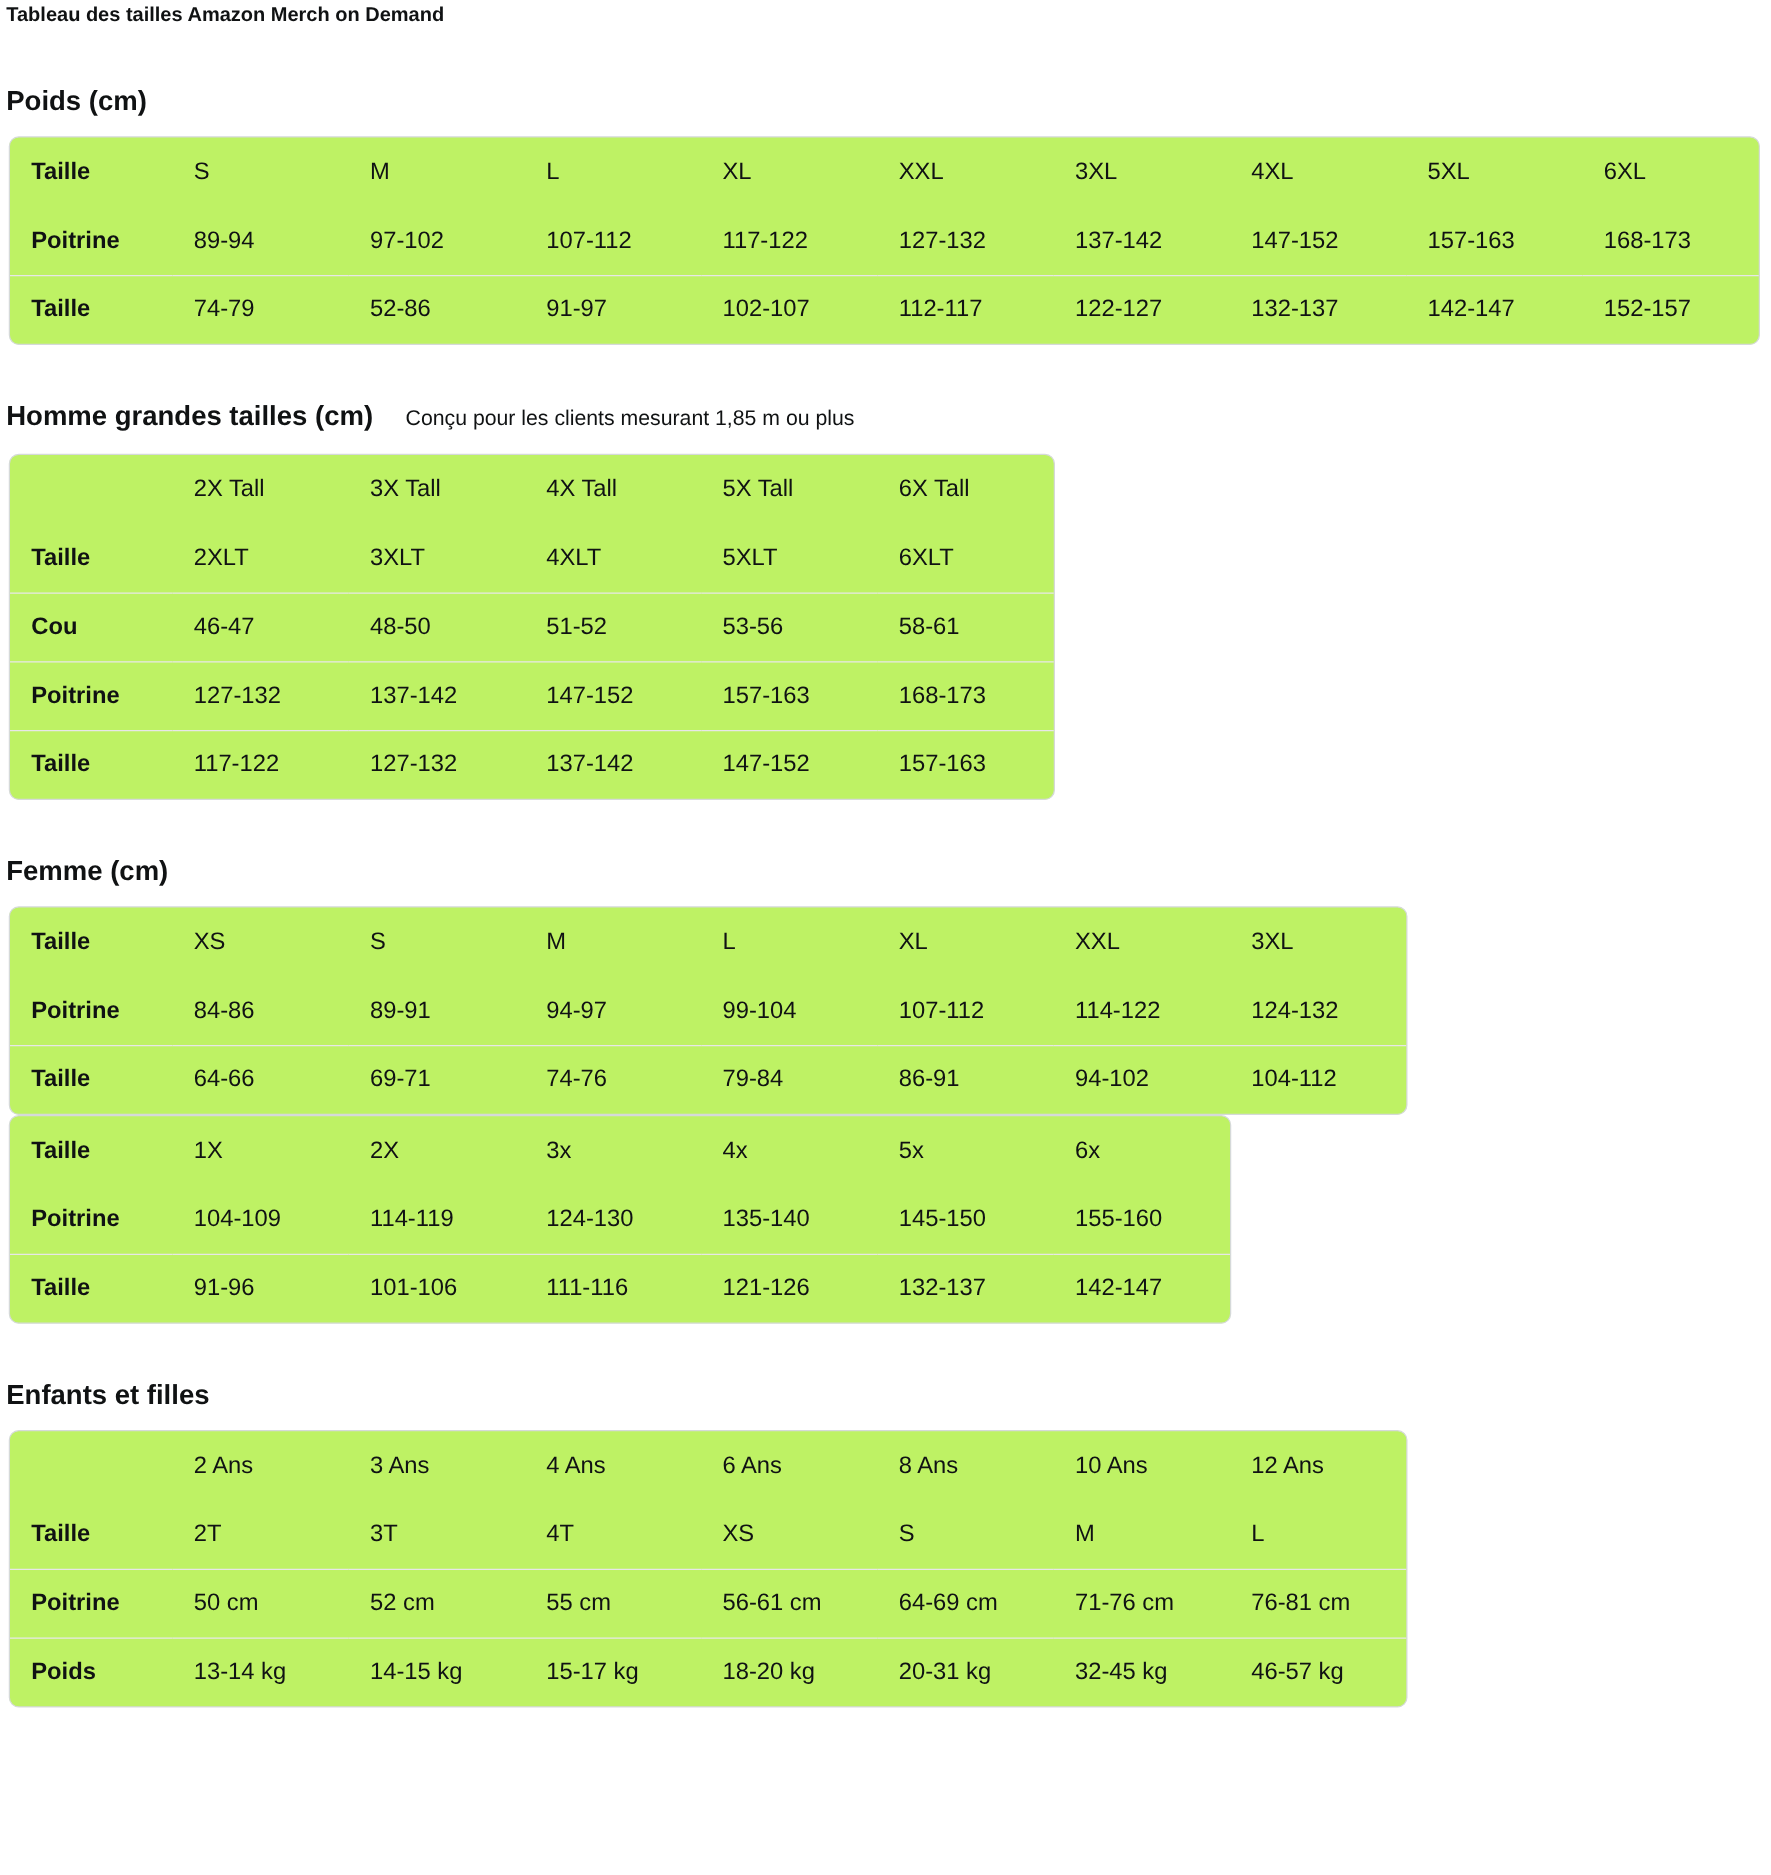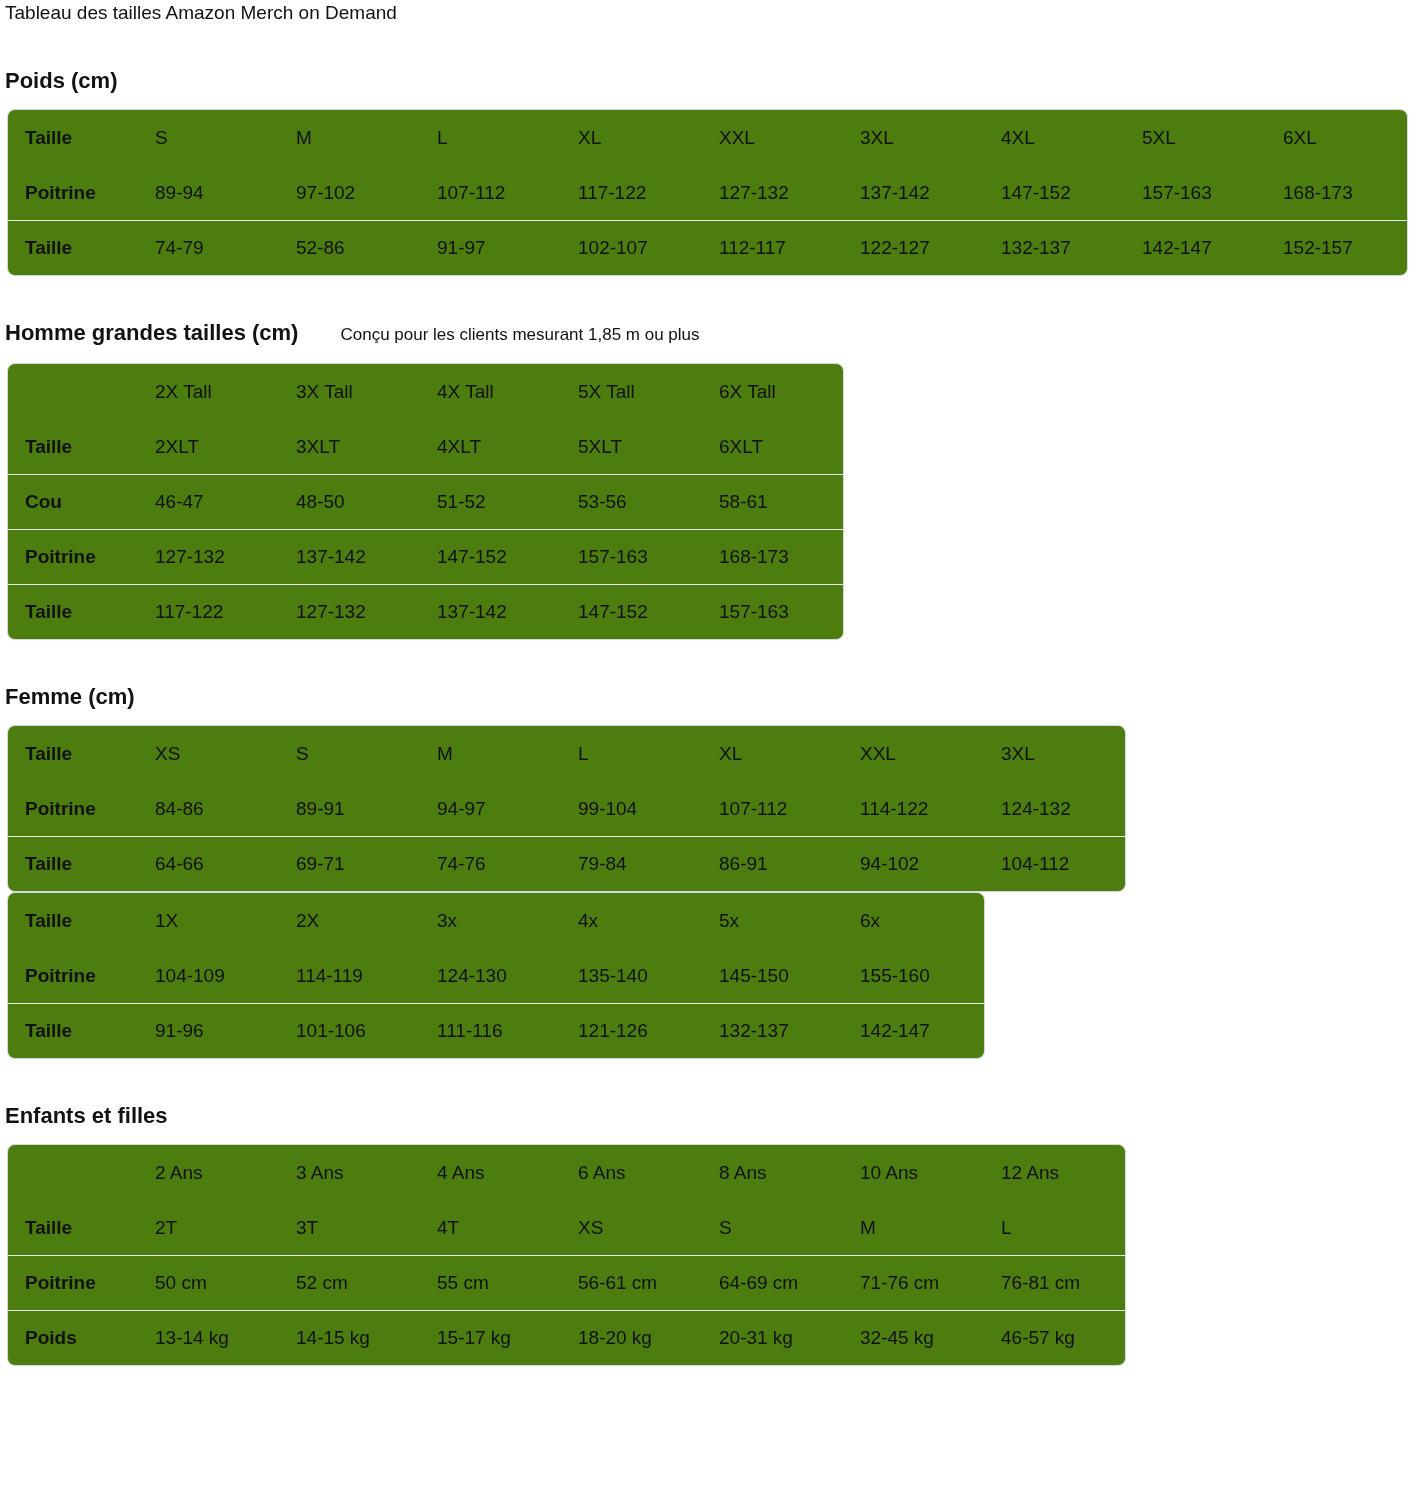--- a/index.html
+++ b/index.html
@@ -7,47 +7,47 @@
     margin: 0;
     background: #ffffff;
     color: #101213;
     font-family: "Liberation Sans", sans-serif;
   }
   body {
     width: 1417px;
     padding: 2px 0 6px 4px;
   }
   .page-title {
-    font-size: 19px;
-    font-weight: 400;
+    font-size: 16px;
+    font-weight: 700;
     margin: 0 0 0 1px;
     line-height: 22px;
   }
   .section h2 {
     font-size: 22px;
     font-weight: 700;
     margin: 44px 0 15px 1px;
     line-height: 26px;
     white-space: nowrap;
   }
   .section:first-of-type h2 { margin-top: 34px; }
   .heading-unit { font-weight: 700; }
   .heading-subtitle {
     font-weight: 400;
     font-size: 17px;
-    margin-left: 42px;
+    margin-left: 26px;
   }
   table.size-table {
     border-collapse: separate;
     border-spacing: 0;
     table-layout: fixed;
     border: 1px solid #d5d9d9;
     border-radius: 8px;
     margin-left: 3px;
-    background: #4d7c0f;
+    background: #bef264;
   }
   .size-table th, .size-table td {
     height: 55px;
     padding: 0 4px 0 17px;
     text-align: left;
     vertical-align: middle;
     font-size: 19px;
     font-weight: 400;
     white-space: nowrap;
     overflow: hidden;

